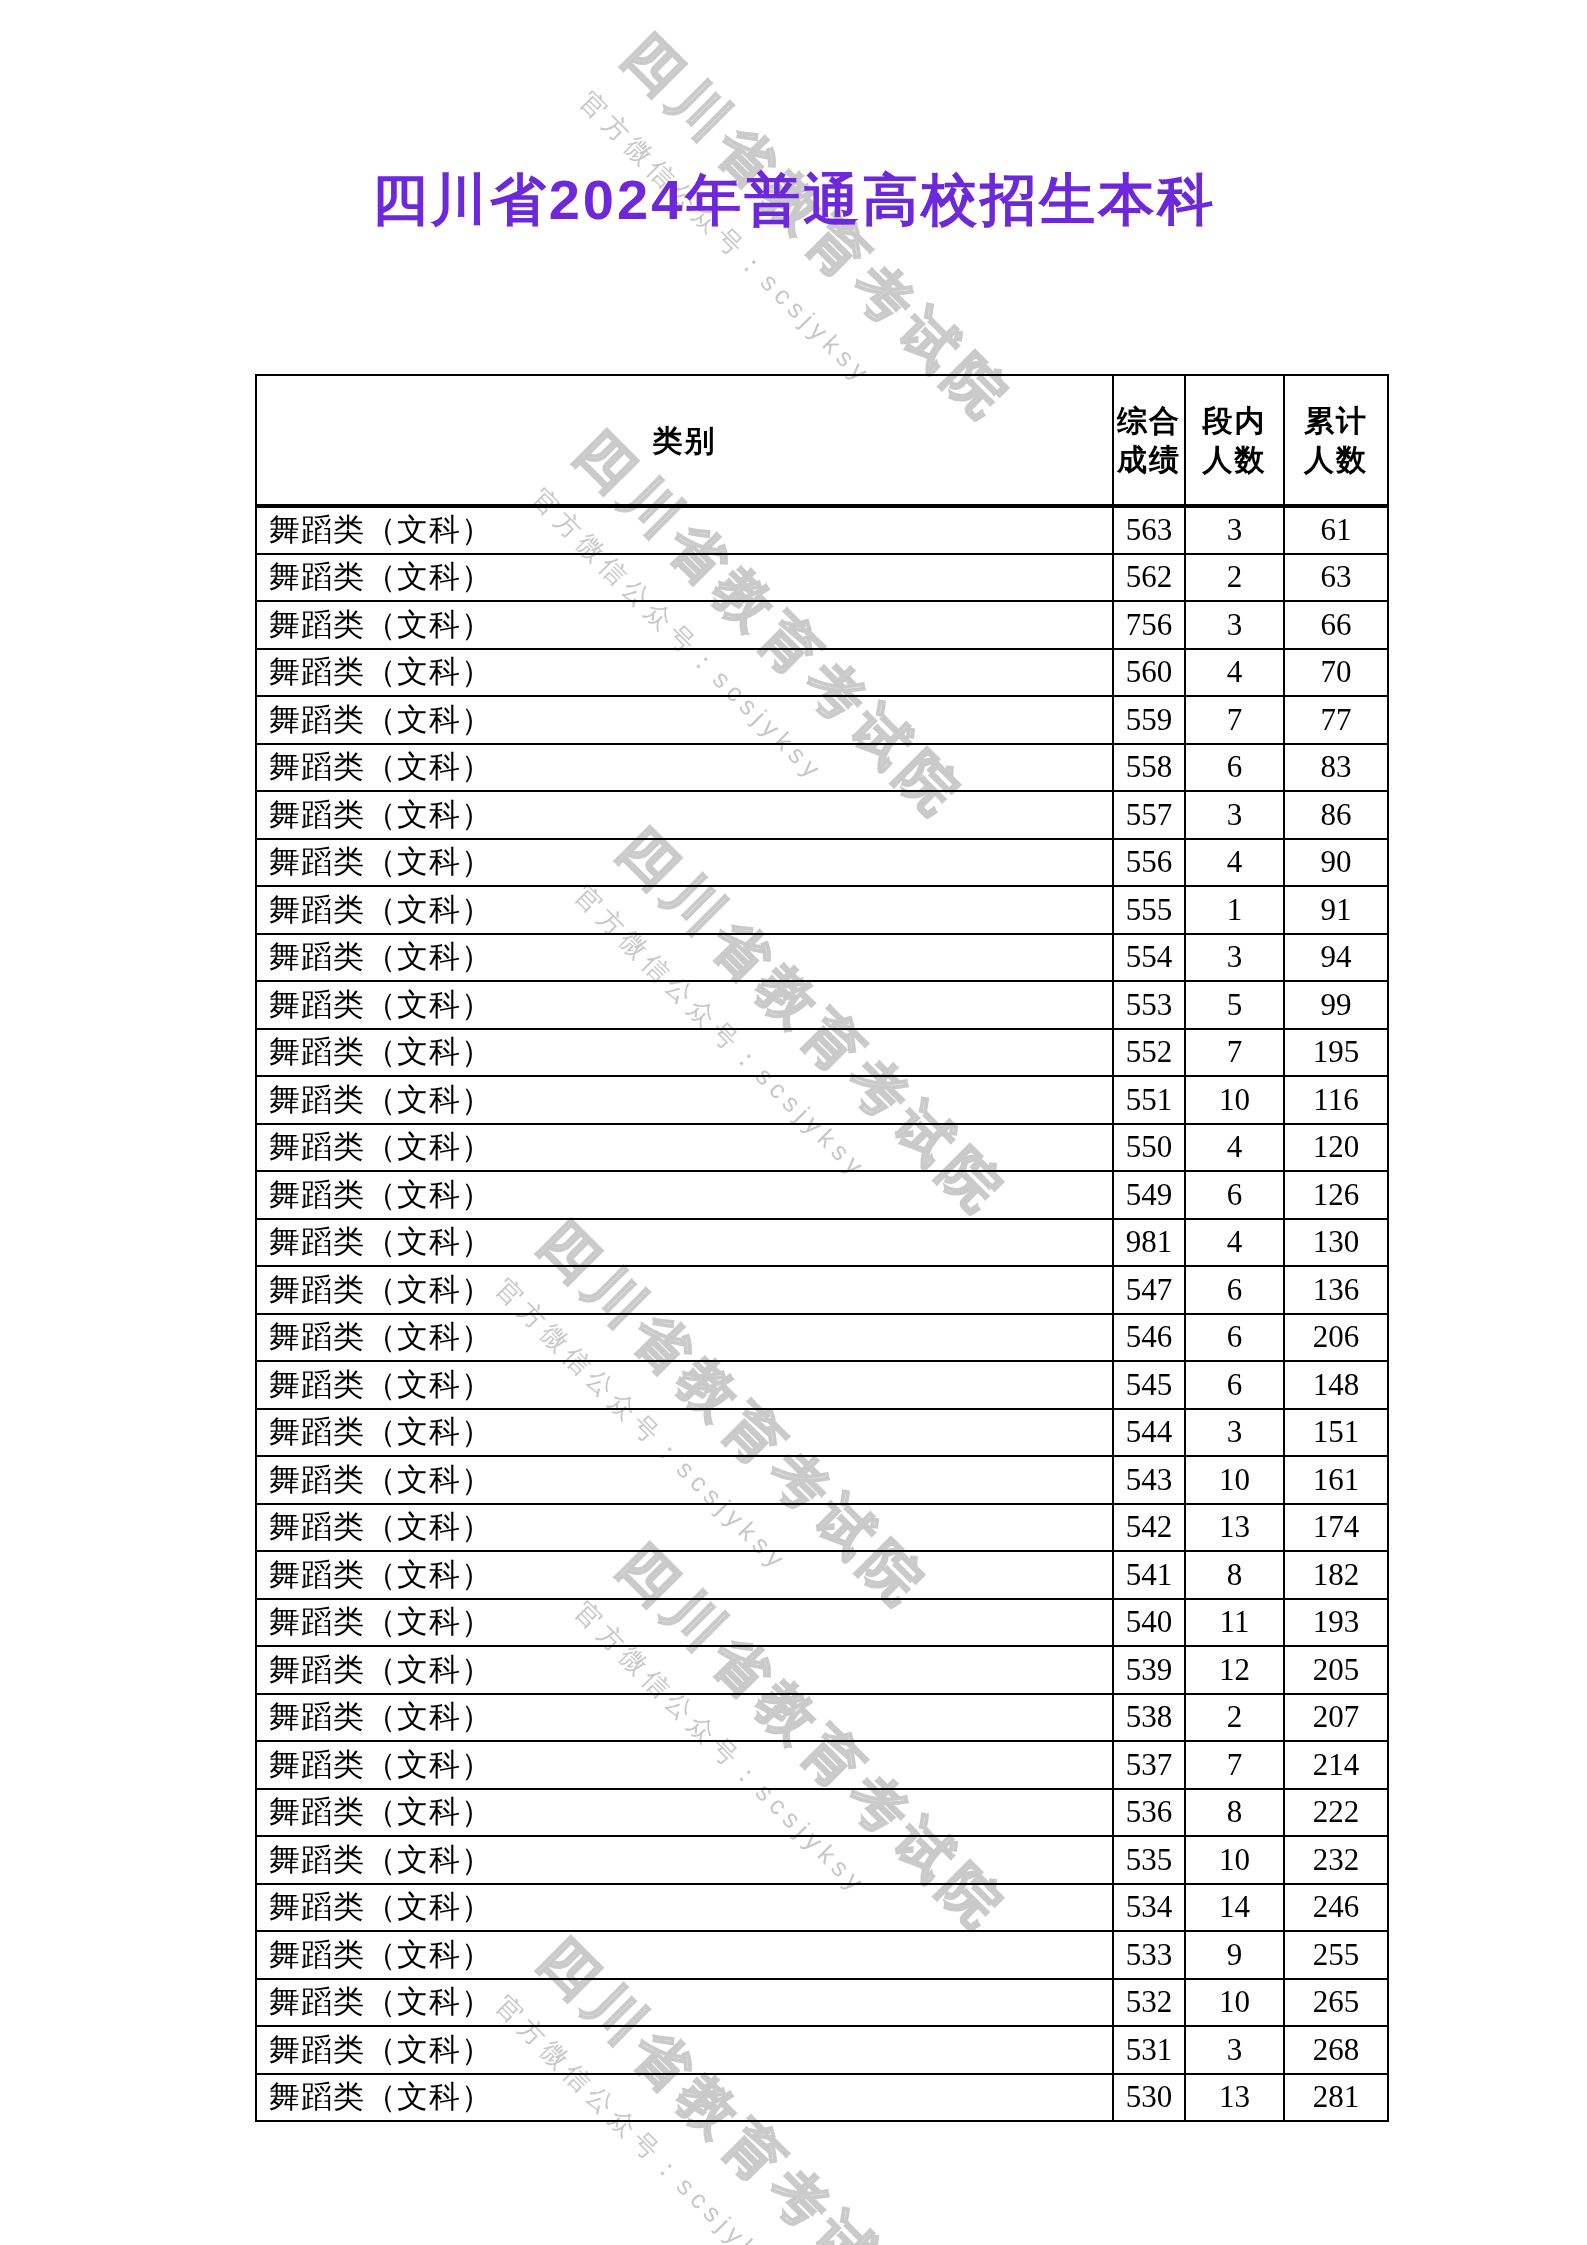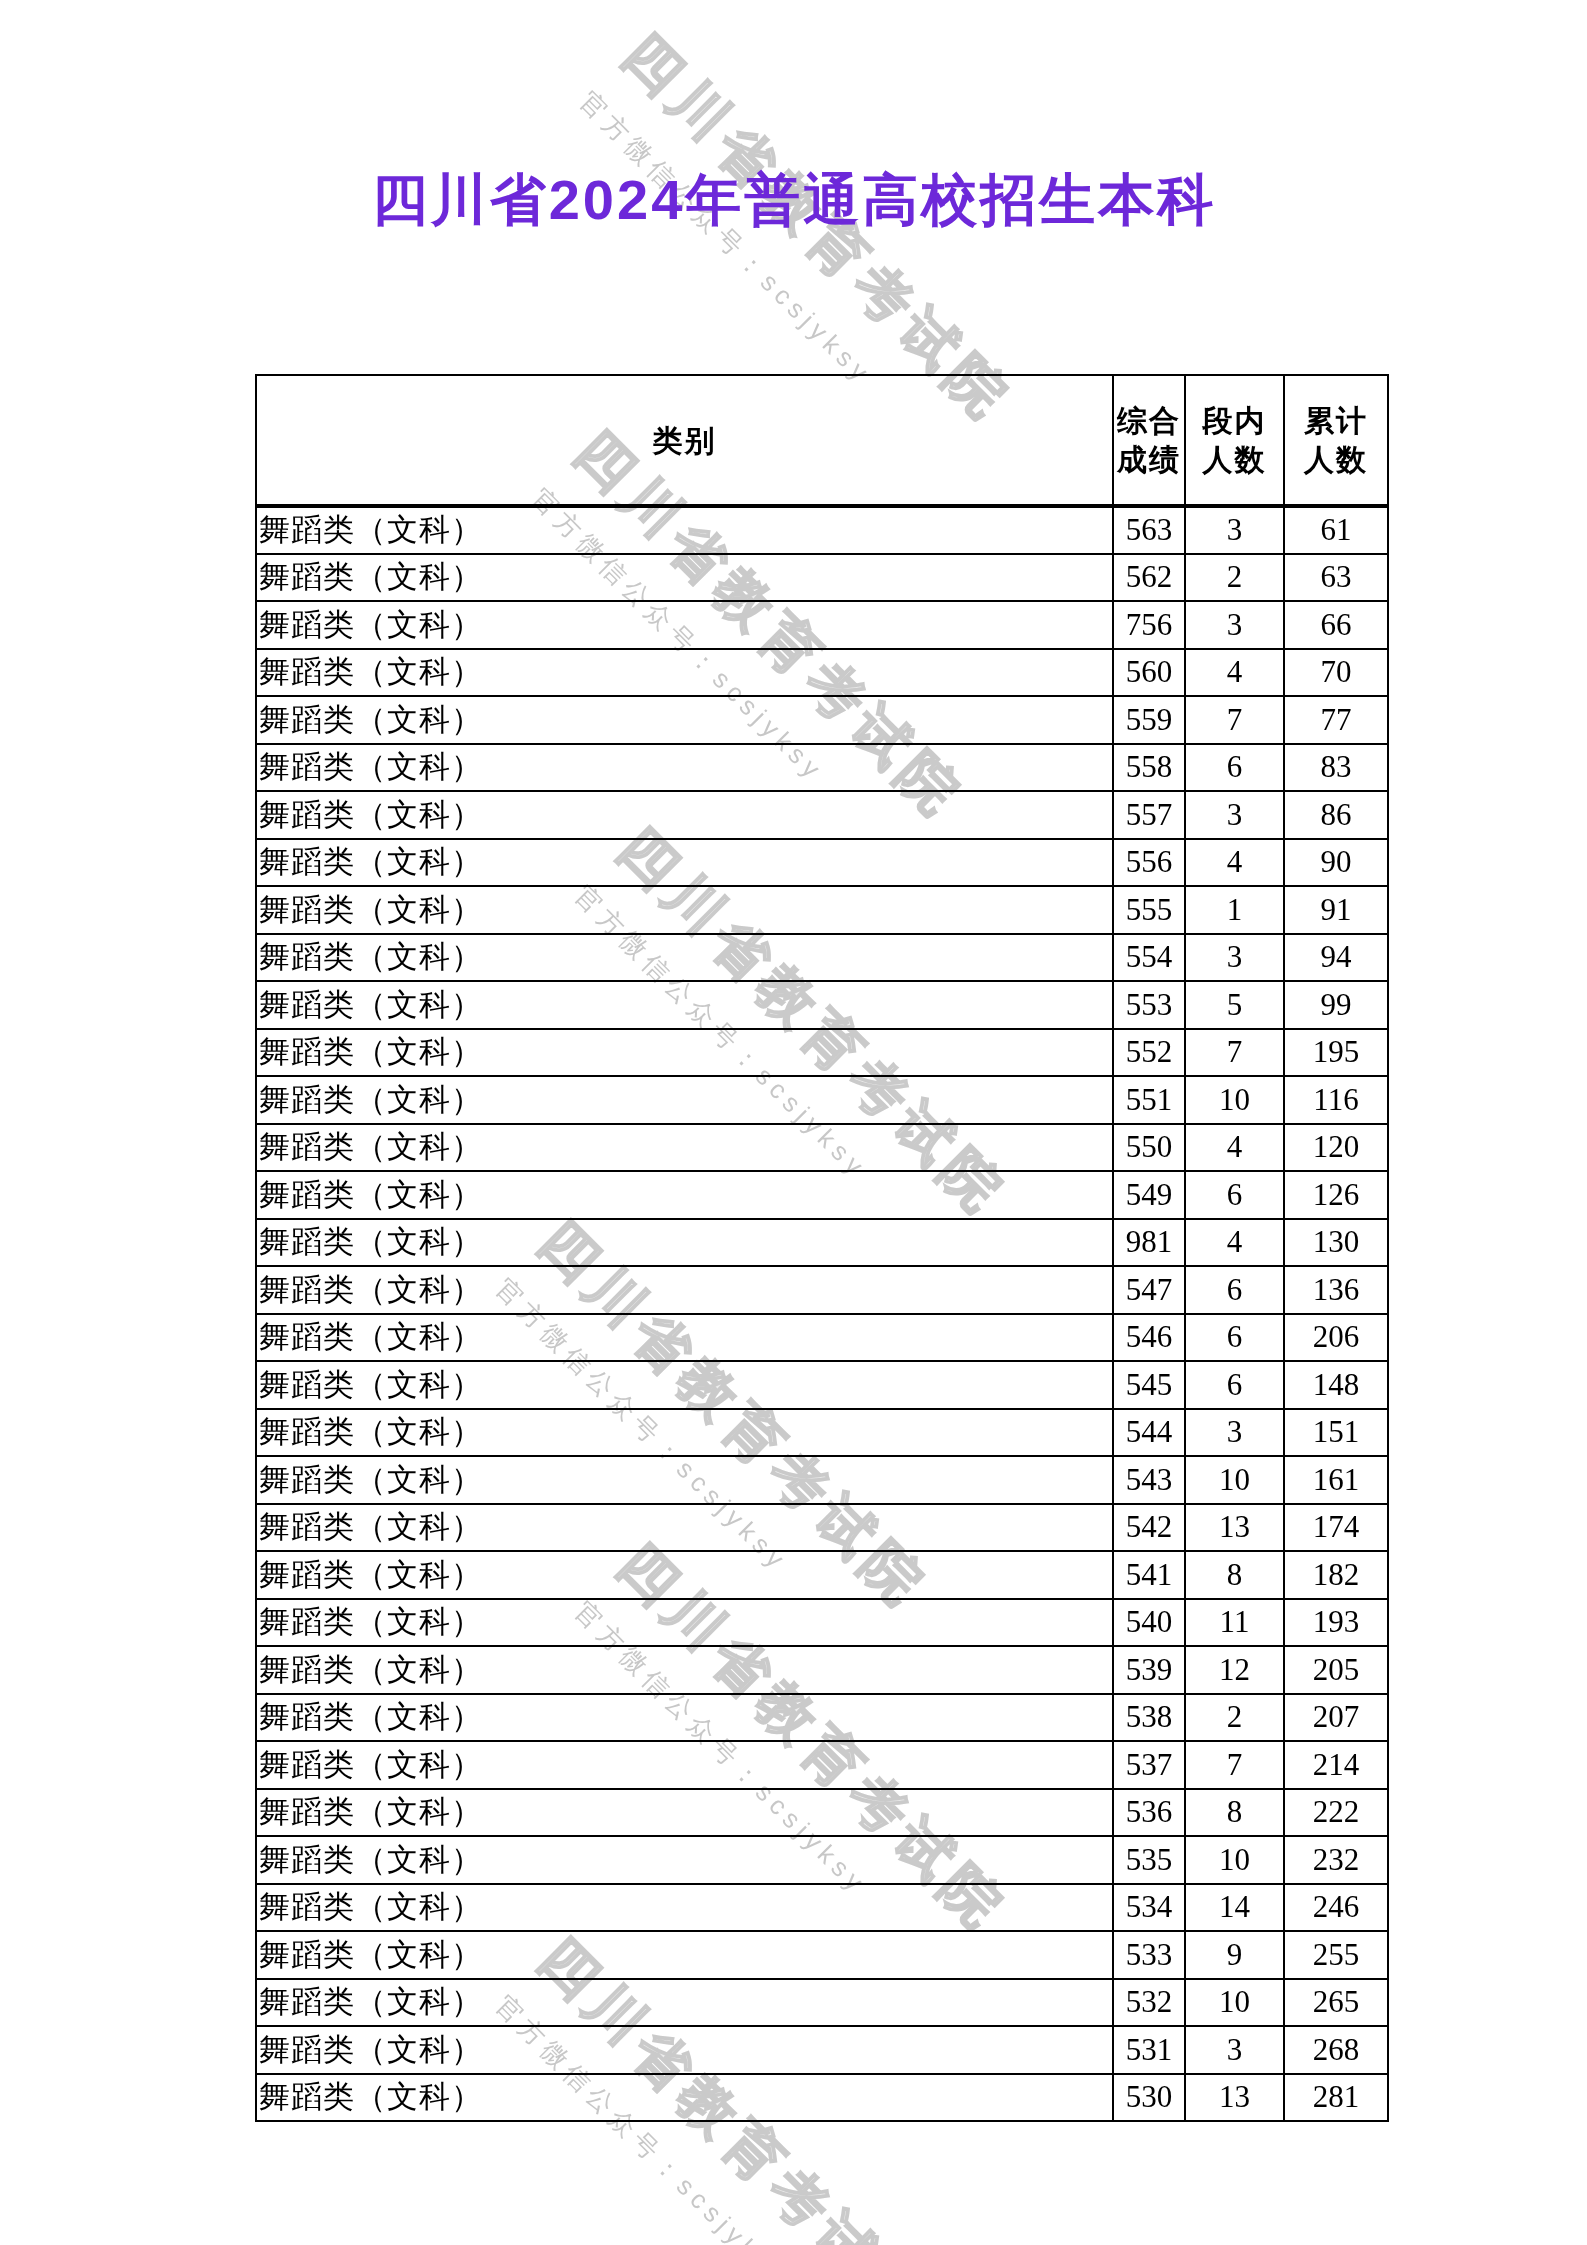--- a/index.html
+++ b/index.html
@@ -89,21 +89,21 @@
     text-align: center;
     vertical-align: middle;
     line-height: 39px;
     letter-spacing: 2px;
   }
   table.stats tbody tr { height: 47.5px; }
   table.stats td {
     font-size: 31px;
     vertical-align: middle;
   }
-  td.cat { text-align: left; padding-left: 2px; letter-spacing: 1px; }
+  td.cat { text-align: left; padding-left: 12px; letter-spacing: 1px; }
   td.num { text-align: center; }
 </style>
 </head>
 <body>
 
 <div class="page">
 
   <div class="wm-layer">
     <div class="wm w1">
       <div class="wm-large">四川省教育考试院</div>

